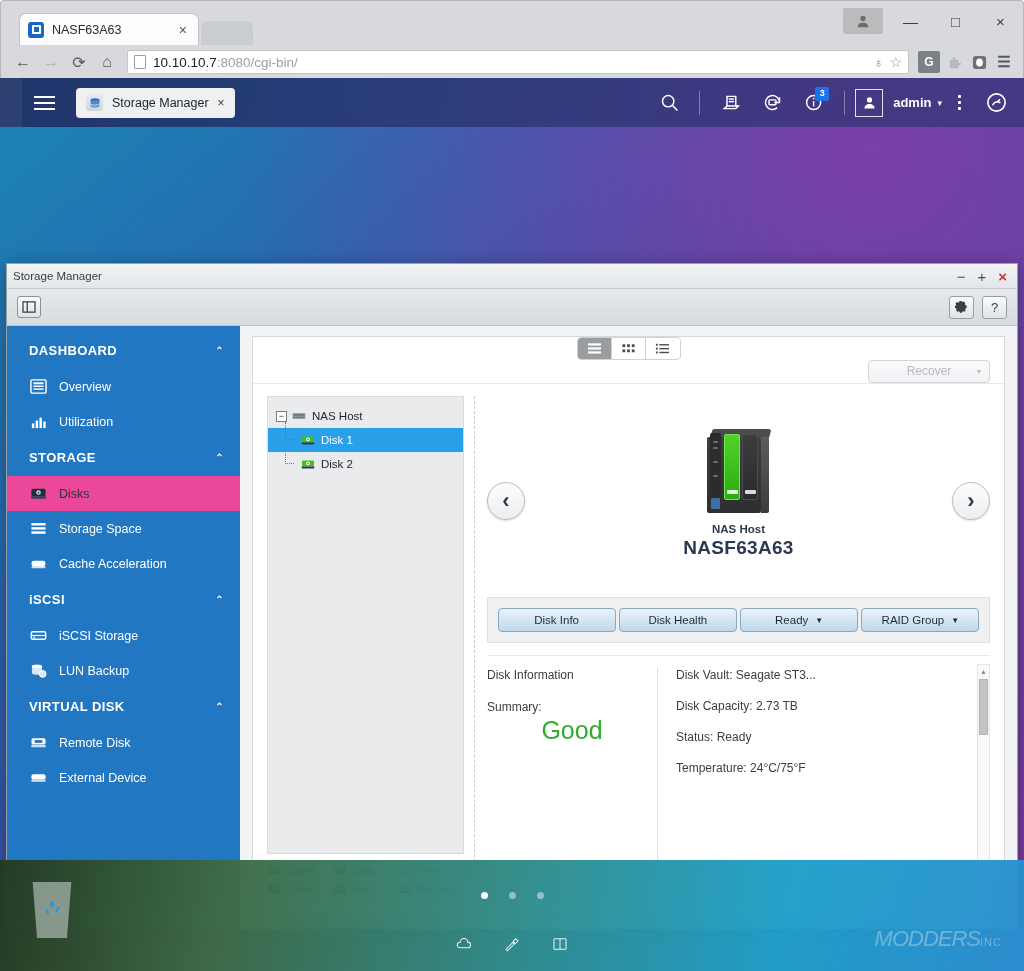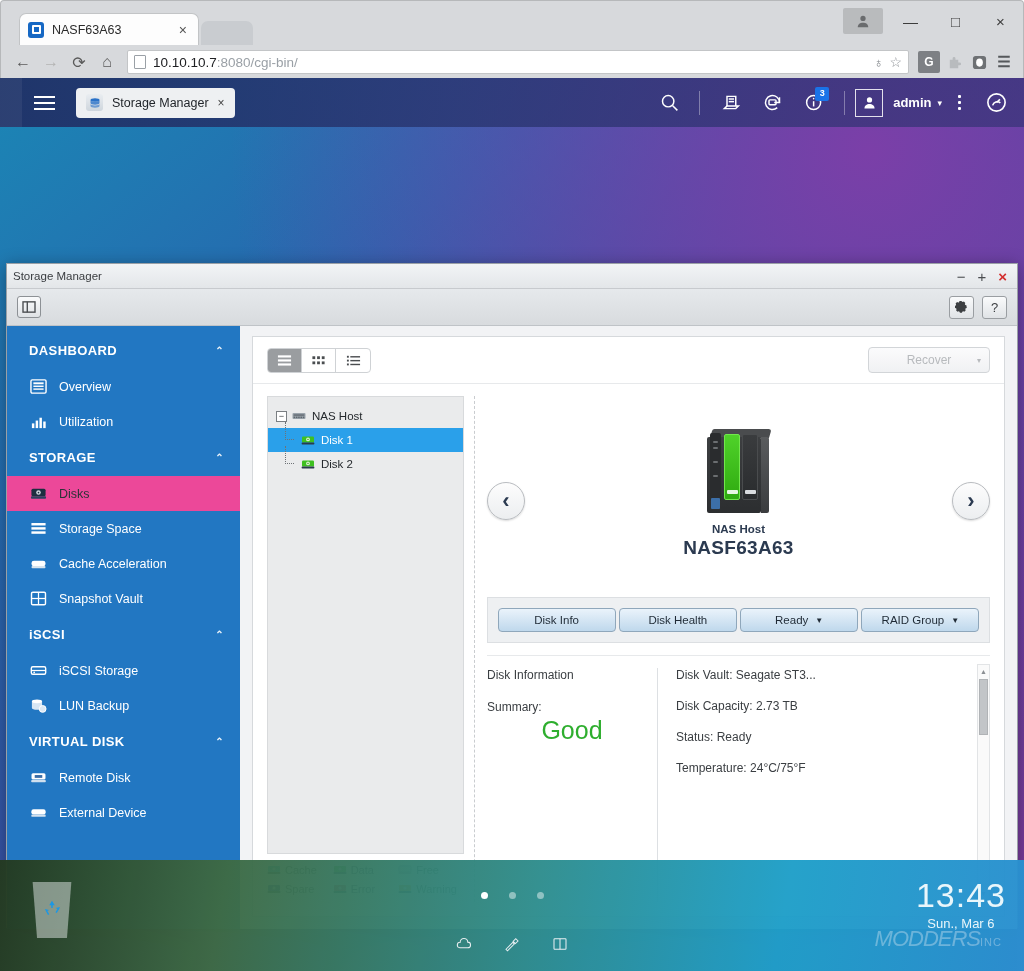--- a/index.html
+++ b/index.html
@@ -154,21 +154,21 @@
   .sitem{
     height:35px;display:flex;align-items:center;padding-left:22px;color:#ffffff;font-size:12.5px;
   }
   .sitem .si{width:19px;height:19px;margin-right:11px;flex:0 0 auto;display:flex;align-items:center;justify-content:center;}
   .sitem .si svg{width:17px;height:17px;}
   .sitem.active{background:#ec4899;color:#2c3338;}
 
   
   .sm-main{flex:1 1 auto;background:#f2f3f5;padding:10px 12px 12px 12px;display:flex;flex-direction:column;}
   .content-card{background:#fff;border:1px solid #d6d9dc;flex:1 1 auto;display:flex;flex-direction:column;}
-  .ctoolbar{height:47px;display:flex;align-items:center;padding:0 14px;border-bottom:1px solid #e7e9eb;}
+  .ctoolbar{height:47px;display:flex;align-items:center;padding:0 14px;border-bottom:1px solid #e7e9eb;flex-direction:column;}
   .viewseg{display:flex;border:1px solid #cfd2d5;border-radius:4px;overflow:hidden;height:25px;background:#fff;}
   .vbtn{width:34px;display:flex;align-items:center;justify-content:center;border-right:1px solid #cfd2d5;}
   .vbtn:last-child{border-right:none;}
   .vbtn.on{background:#9a9da0;}
   .vbtn svg{width:15px;height:13px;}
   .recover-btn{
     margin-left:auto;width:122px;height:26px;border:1px solid #d2d5d8;border-radius:4px;
     background:linear-gradient(#fbfbfc,#f0f1f3);display:flex;align-items:center;justify-content:center;
     font-size:12px;color:#b7babd;position:relative;
   }
@@ -517,30 +517,20 @@
             <span>Storage Space</span>
           </div>
           <div class="sitem">
             <span class="si">
               <svg viewBox="0 0 18 18">
                   <rect x="1.6" y="6" width="14.8" height="6" rx="2.6" fill="#fff"></rect>
                   <rect x="1.6" y="11.6" width="14.8" height="2.4" rx="1" fill="#d8e4ee"></rect>
                 </svg>
             </span>
             <span>Cache Acceleration</span>
-          </div>
-          <div class="sitem">
-            <span class="si">
-              <svg viewBox="0 0 18 18">
-                  <rect x="1.6" y="2.4" width="14.8" height="13.2" rx="1.4" fill="none" stroke="#fff" stroke-width="1.5"></rect>
-                  <line x1="9" y1="3" x2="9" y2="15" stroke="#fff" stroke-width="1.3"></line>
-                  <line x1="2" y1="9" x2="16" y2="9" stroke="#fff" stroke-width="1.3"></line>
-                </svg>
-            </span>
-            <span>Snapshot Vault</span>
           </div>
 
           <div class="sgroup">
             <span>iSCSI</span>
             <span class="chev">⌃</span>
           </div>
           <div class="sitem">
             <span class="si">
               <svg viewBox="0 0 18 18">
                   <rect x="1.4" y="5" width="15.2" height="8" rx="1.6" fill="none" stroke="#fff" stroke-width="1.5"></rect>
@@ -820,23 +810,19 @@
               <path d="M4 19l9-9 2 2-9 9zM13.5 8.5l3.5-3.5 3 3-3.5 3.5z"></path>
             </svg>
         </span>
         <span>
           <svg viewBox="0 0 24 24">
               <rect x="4" y="5" width="16" height="14" rx="1"></rect>
               <line x1="12" y1="5" x2="12" y2="19"></line>
             </svg>
         </span>
       </div>
-      <div class="clockbox">
-        <div class="tm">13:43</div>
-        <div class="dt">Sun., Mar 6</div>
-      </div>
       <div class="wmark">
         <span>MODDERS</span><small>INC</small>
       </div>
     </div>
 
   </div>
 </div>
 
 </body></html>

